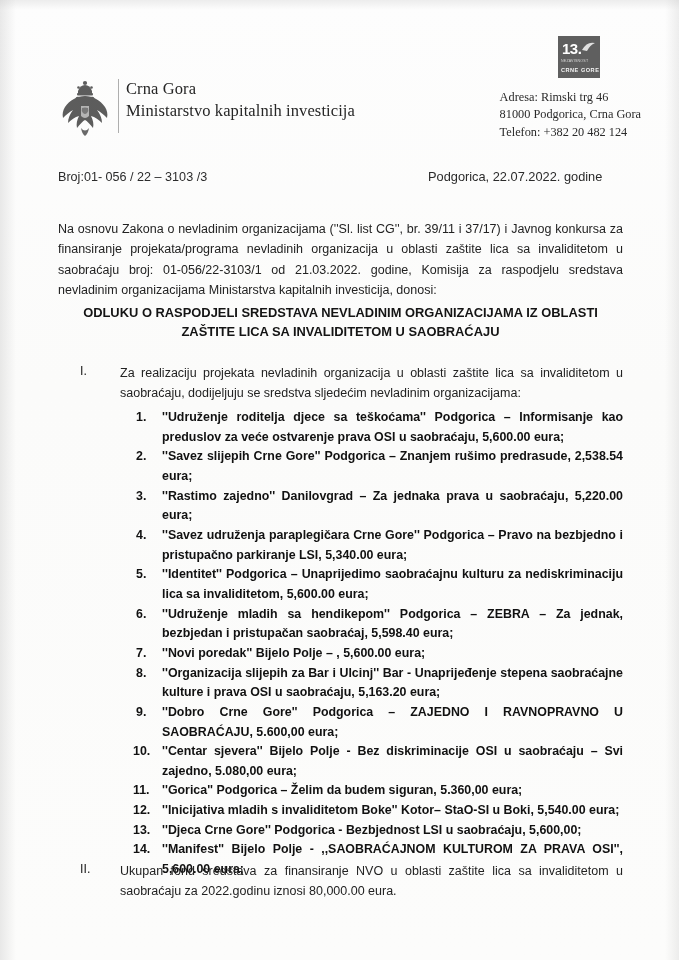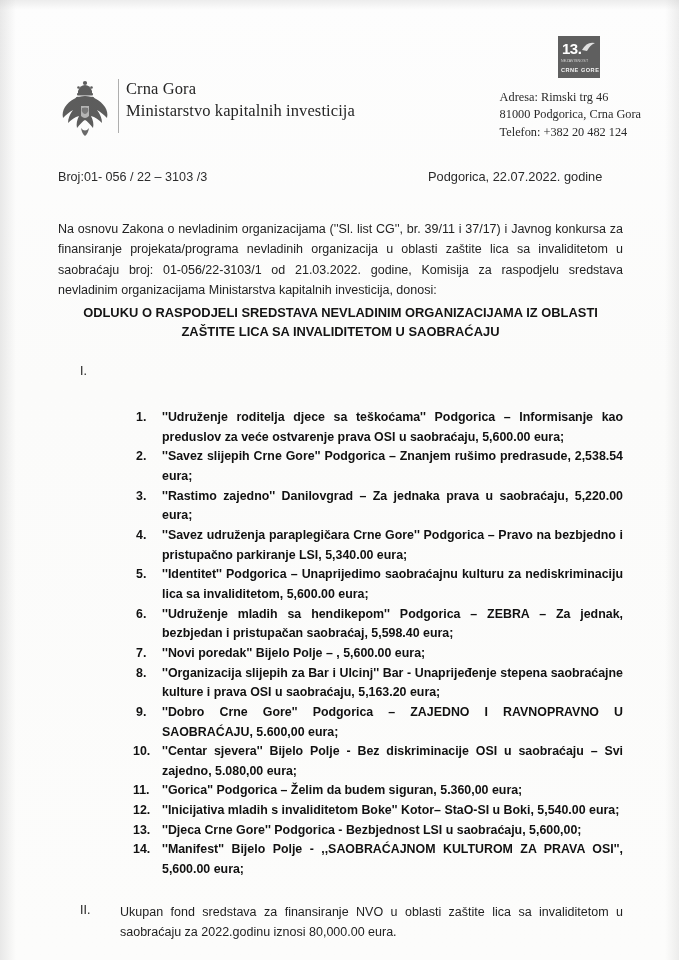--- a/index.html
+++ b/index.html
@@ -149,21 +149,21 @@
     color: #222;
   }
   .section .body {
     margin-left: 62px;
     font-size: 12.5px;
     line-height: 1.62;
     text-align: justify;
     color: #222;
   }
   #section-I { top: 363px; }
-  #section-II { top: 902px; }
+  #section-II { top: 861px; }
 
   
   .grants {
     position: absolute;
     left: 136px; top: 408px;
     width: 487px;
   }
   .grant {
     position: relative;
     font-size: 12.4px;
@@ -250,20 +250,21 @@
 
   <div class="broj">Broj:01- 056 / 22 – 3103 /3</div>
   <div class="place-date">Podgorica, 22.07.2022. godine</div>
 
   <div class="intro">Na osnovu Zakona o nevladinim organizacijama (''Sl. list CG'', br. 39/11 i 37/17) i Javnog konkursa za finansiranje projekata/programa nevladinih organizacija u oblasti zaštite lica sa invaliditetom u saobraćaju broj: 01-056/22-3103/1 od 21.03.2022. godine, Komisija za raspodjelu sredstava nevladinim organizacijama Ministarstva kapitalnih investicija, donosi:</div>
 
   <div class="title">ODLUKU O RASPODJELI SREDSTAVA NEVLADINIM ORGANIZACIJAMA IZ OBLASTI ZAŠTITE LICA SA INVALIDITETOM U SAOBRAĆAJU</div>
 
   <div class="section" id="section-I">
     <span class="rom">I.</span>
+    <div class="body">Za realizaciju projekata nevladinih organizacija u oblasti zaštite lica sa invaliditetom u saobraćaju, dodijeljuju se sredstva sljedećim nevladinim organizacijama:</div>
   </div>
 
   <div class="grants">
     <div class="grant">
       <span class="idx">1.</span>
       <span class="txt">''Udruženje roditelja djece sa teškoćama'' Podgorica – Informisanje kao preduslov za veće ostvarenje prava OSI u saobraćaju, 5,600.00 eura;</span>
     </div>
     <div class="grant">
       <span class="idx">2.</span>
       <span class="txt">''Savez slijepih Crne Gore'' Podgorica – Znanjem rušimo predrasude, 2,538.54 eura;</span>

